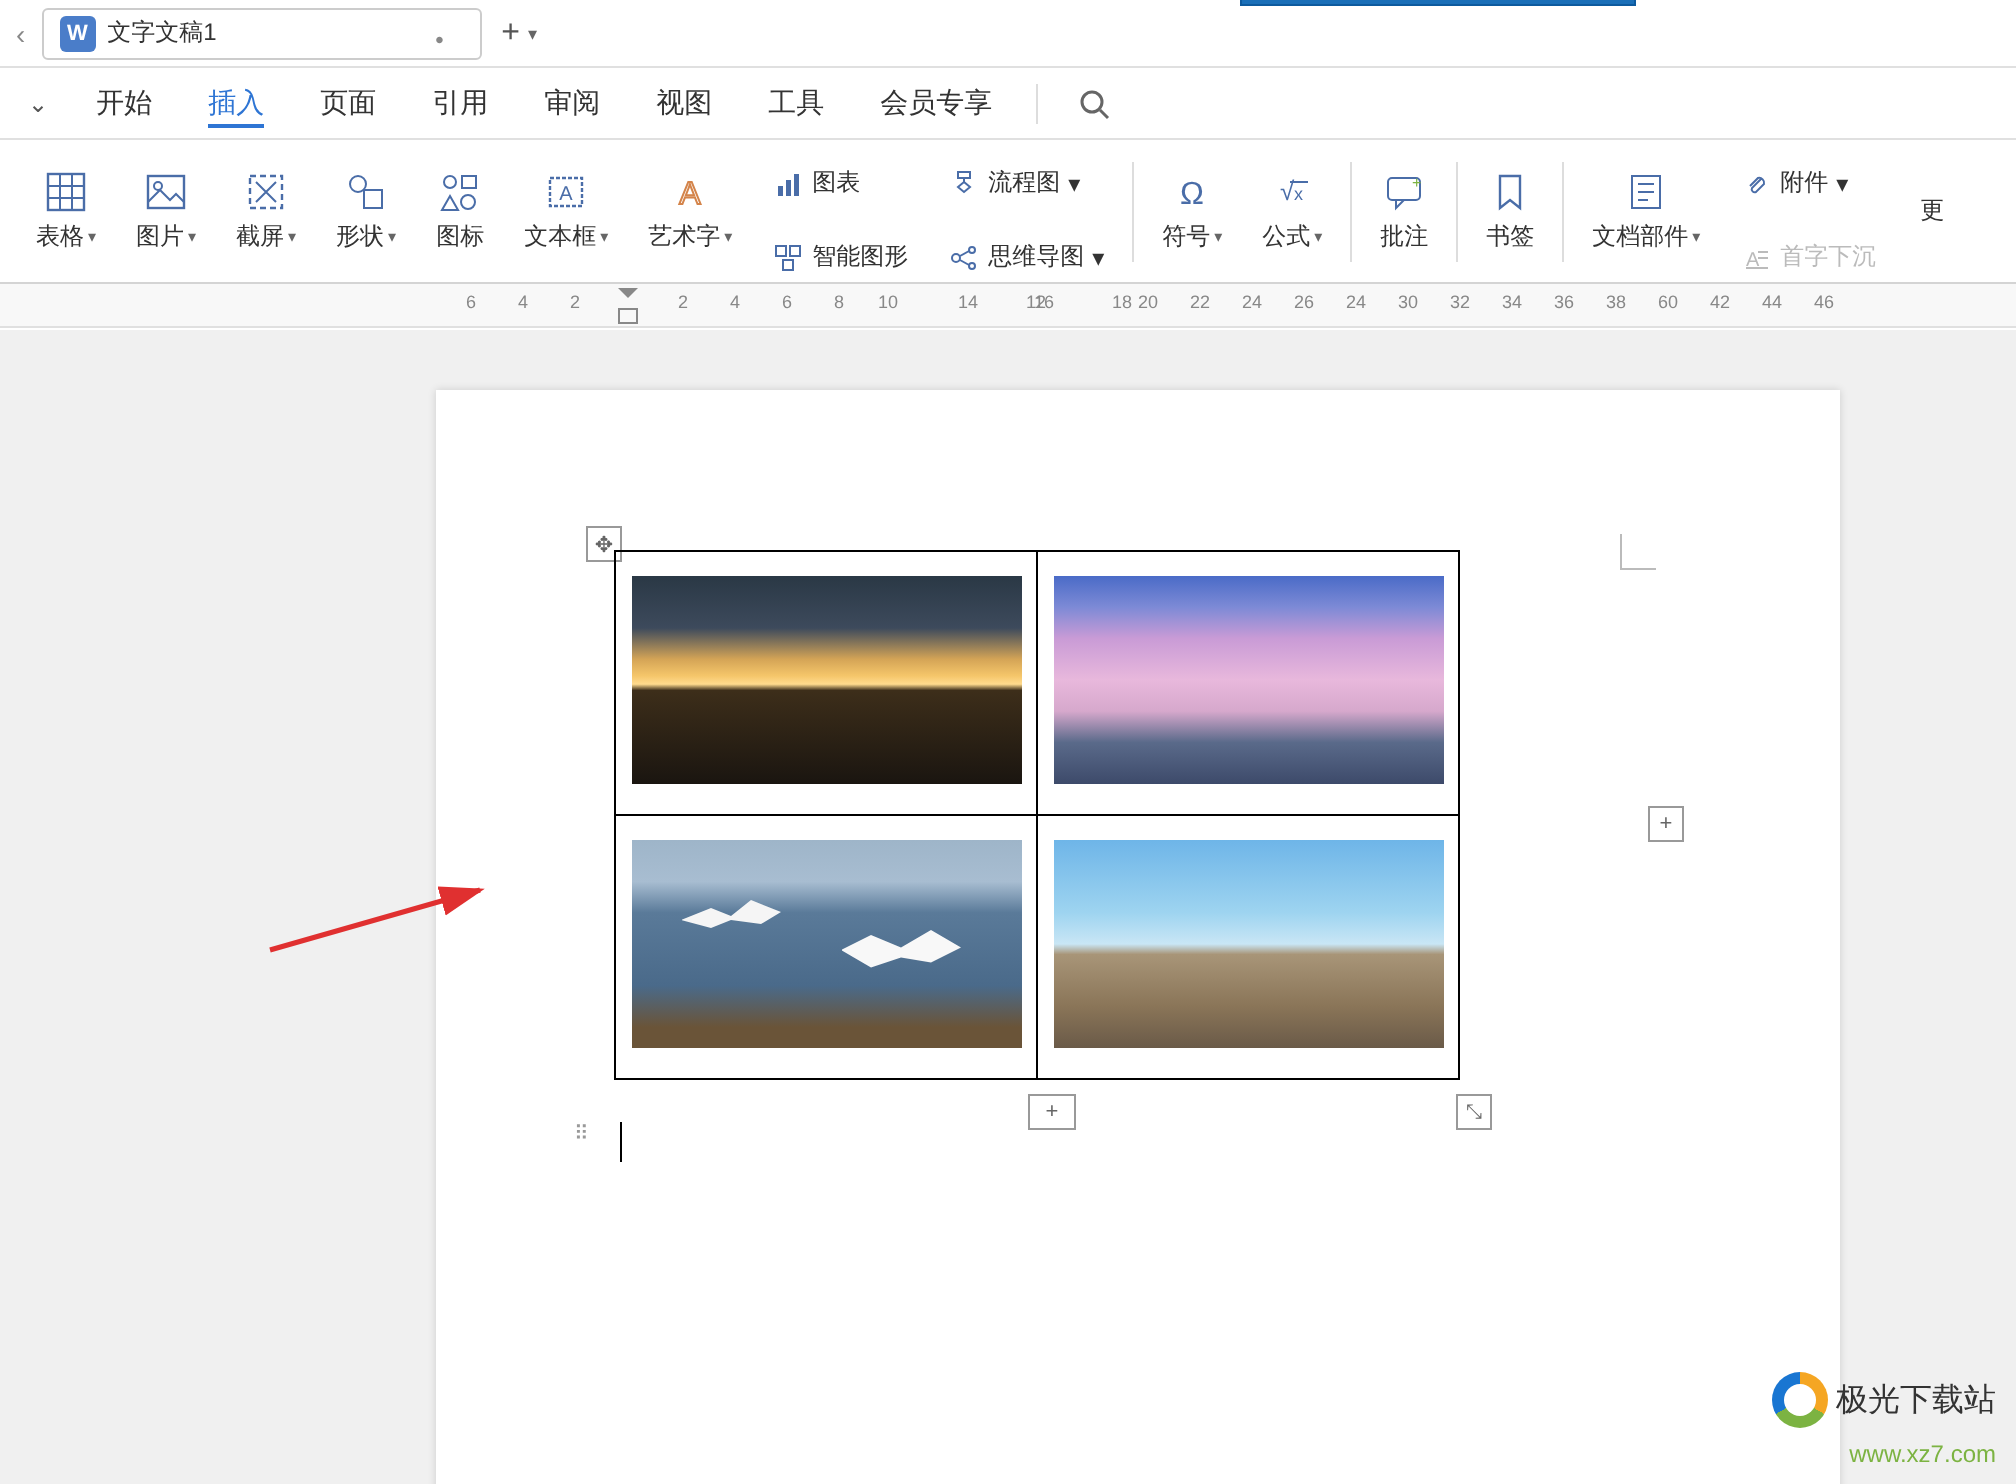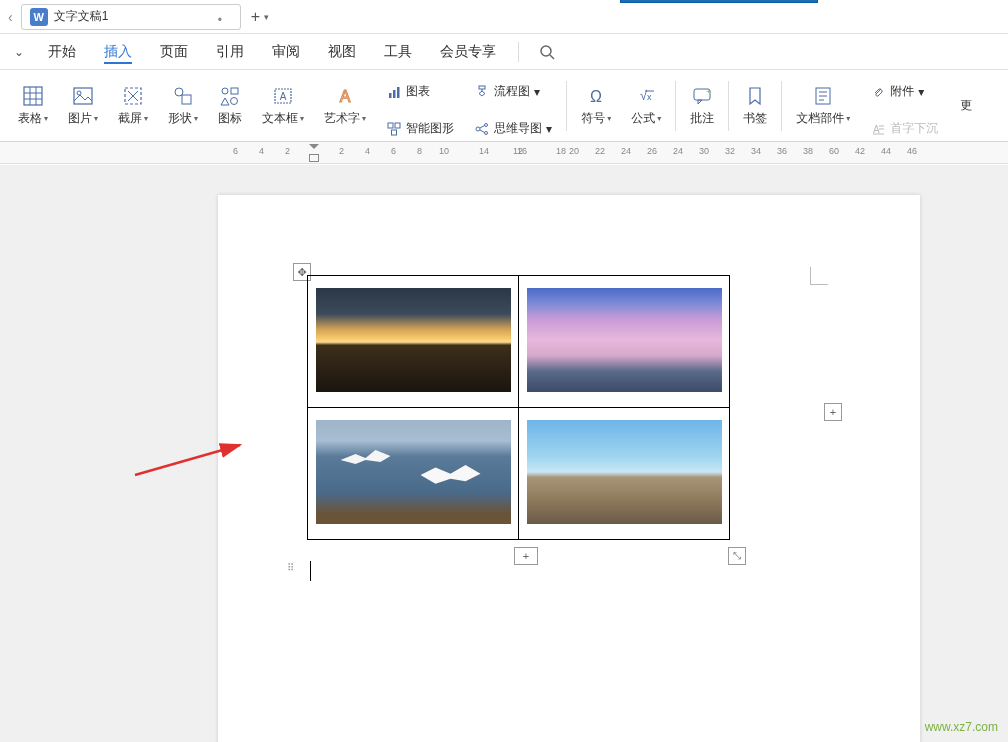--- a/index.html
+++ b/index.html
@@ -421,14 +421,18 @@
 <svg class="red-arrow" viewBox="0 0 120 40">
   <defs>
       <marker id="ah" markerWidth="10" markerHeight="10" refX="8" refY="3" orient="auto">
         <polygon points="0,0 9,3 0,6" fill="#e03030"></polygon>
       </marker>
     </defs>
   <line x1="5" y1="35" x2="110" y2="5" stroke="#e03030" stroke-width="2.5" marker-end="url(#ah)"></line>
 </svg>
 
 <div class="watermark">
+  <div class="wm-logo">
+    <div class="wm-swirl"></div>
+    <span class="wm-text">极光下载站</span>
+  </div>
   <div class="wm-url">www.xz7.com</div>
 </div>
 
 </body></html>

